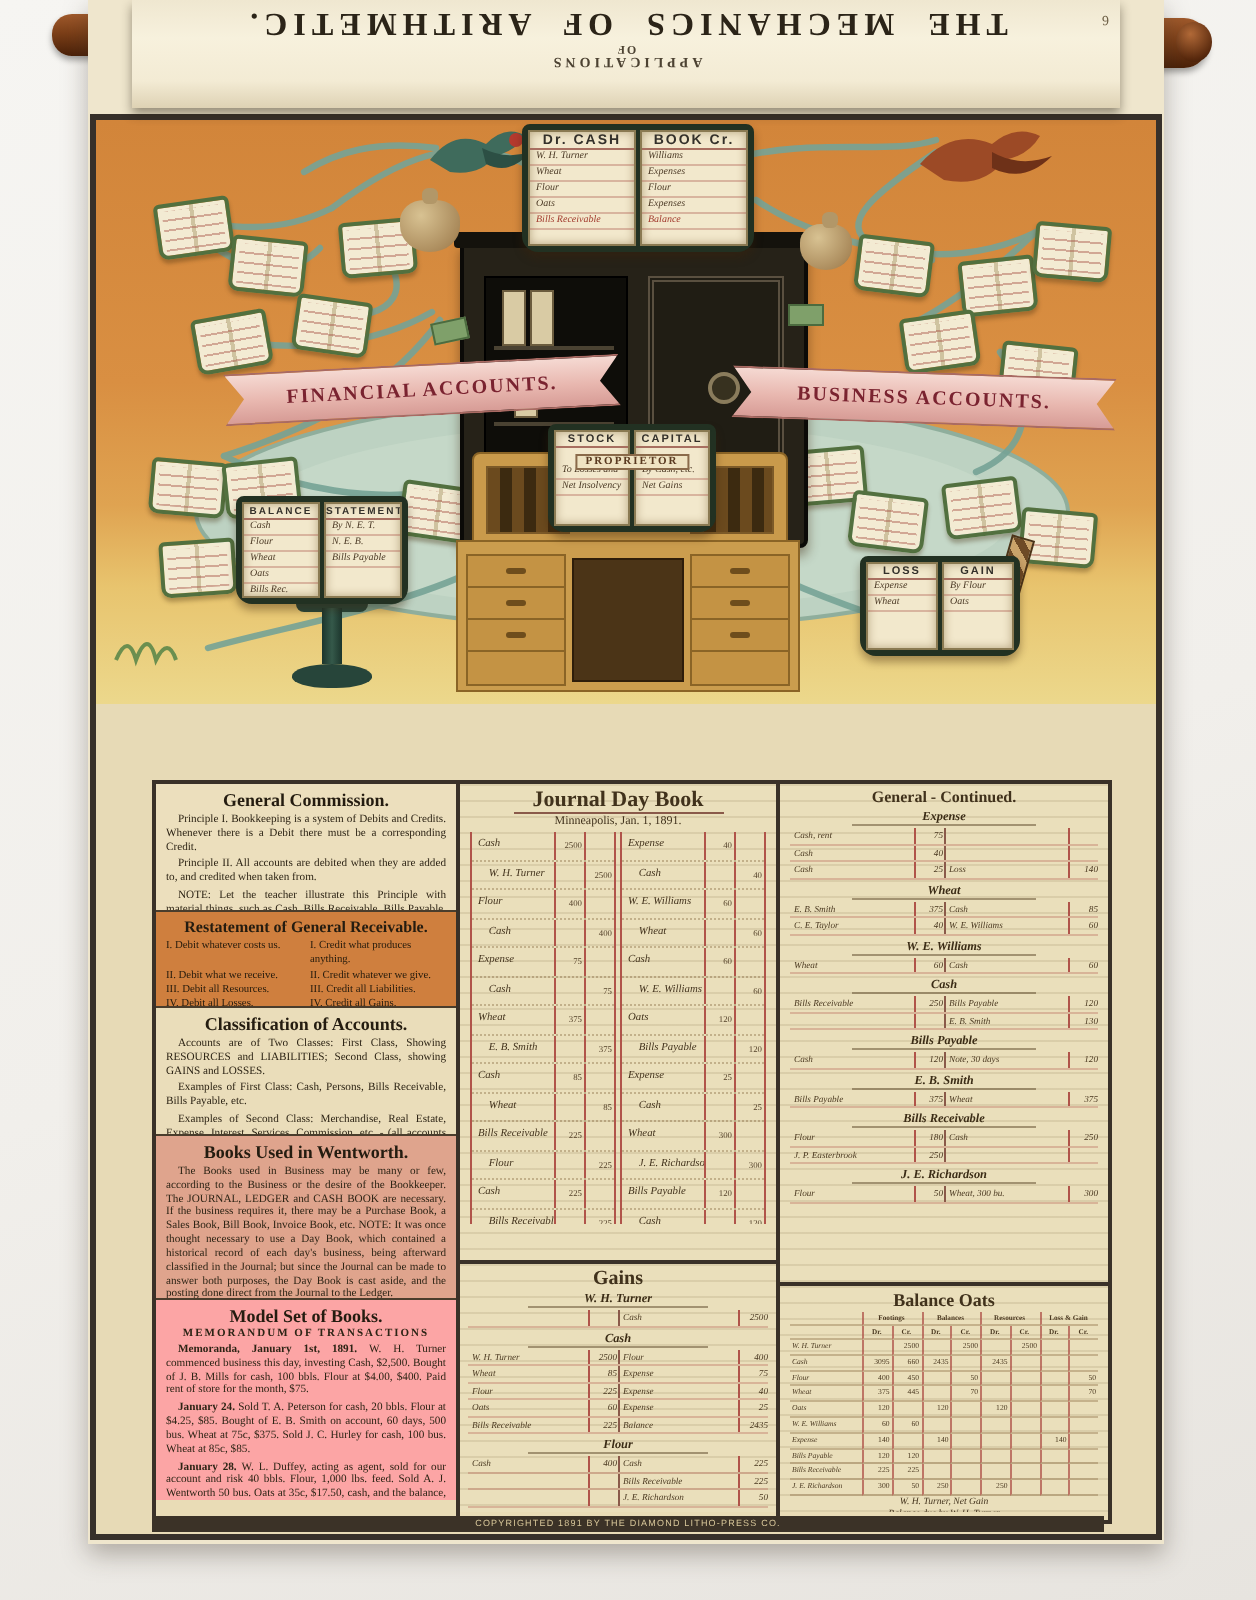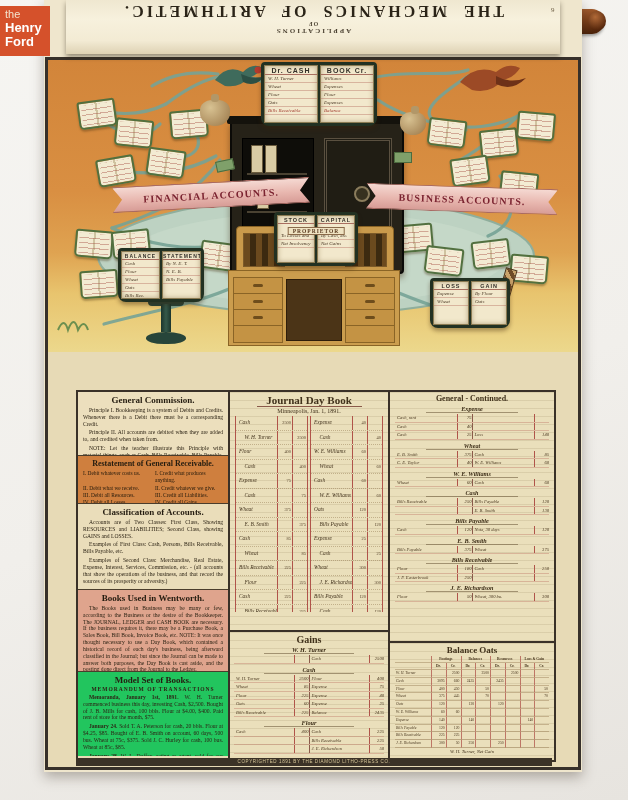--- a/index.html
+++ b/index.html
@@ -109,23 +109,23 @@
   .lower{position:absolute;left:28px;top:330px;width:476px;height:368px;border:2px solid #3a3128;
     display:grid;grid-template-columns:152px 160px 1fr;background:#e9dcb6;}
   .colL{border-right:2px solid #3a3128;overflow:hidden;}
   .colM{border-right:2px solid #3a3128;overflow:hidden;}
   .colR{overflow:hidden;}
   .sect{box-sizing:border-box;padding:3px 5px 2px;border-bottom:1.5px solid #4a3d2c;overflow:hidden;}
   .sect h3{margin:0 0 2px;text-align:center;font-size:9px;color:#241c10;}
   .sect p{margin:0 0 2px;font-size:5.6px;line-height:1.22;text-align:justify;color:#2d2415;text-indent:6px;}
   .s-gp{height:64px;background:#ecdfbd;}
   .s-re{height:48px;background:#cf7f3e;}
-  .s-cl{height:86px;background:#eaddba;}
+  .s-cl{height:64px;background:#eaddba;}
   .s-bk{height:82px;background:#dfa48d;}
-  .s-md{height:84px;background:#22c55e;border-bottom:none;}
+  .s-md{height:100px;background:#fca5a5;border-bottom:none;}
   .restate-grid{display:grid;grid-template-columns:1fr 1fr;column-gap:4px;}
   .rs-d,.rs-c{font-size:5.4px;line-height:1.35;color:#241a0c;}
   .s-md h3{margin-bottom:1px;}
   .memo-sub{text-align:center;font-size:5.5px;letter-spacing:1px;margin:0 0 2px;color:#2d2415;font-weight:bold;}
   .memo-entry{margin:0 0 1.5px;font-size:4.3px;line-height:1.18;text-align:justify;color:#2b2210;}
   .memo-date{font-weight:bold;}
   
   .paper{background:repeating-linear-gradient(180deg,rgba(120,100,60,.14) 0 1px,transparent 1px 8px),#eadfbb;}
   .jrnl{height:240px;border-bottom:2px solid #3a3128;box-sizing:border-box;padding:2px 4px;position:relative;}
   .script{color:#41321c;}
@@ -160,25 +160,20 @@
   
   .copyright{position:absolute;left:28px;top:698px;width:476px;height:8px;background:#3b3227;
     color:#d8c79a;font-family:"Liberation Sans",sans-serif;font-size:4.5px;letter-spacing:.6px;
     text-align:center;line-height:8px;overflow:hidden;}
 </style>
 </head>
 <body>
 
 <div class="stage">
 
-  <div class="hf-logo">
-    <span class="hf-the">the</span>
-    <span class="hf-big">Henry</span>
-    <span class="hf-big">Ford</span>
-  </div>
 
   <div class="knob knob-left"></div>
   <div class="knob knob-right"></div>
 
   <div class="poster">
 
     <div class="scroll-top">
       <div class="flip mech-wrap">
         <div class="mech-apps">APPLICATIONS</div>
         <div class="mech-of">OF</div>

